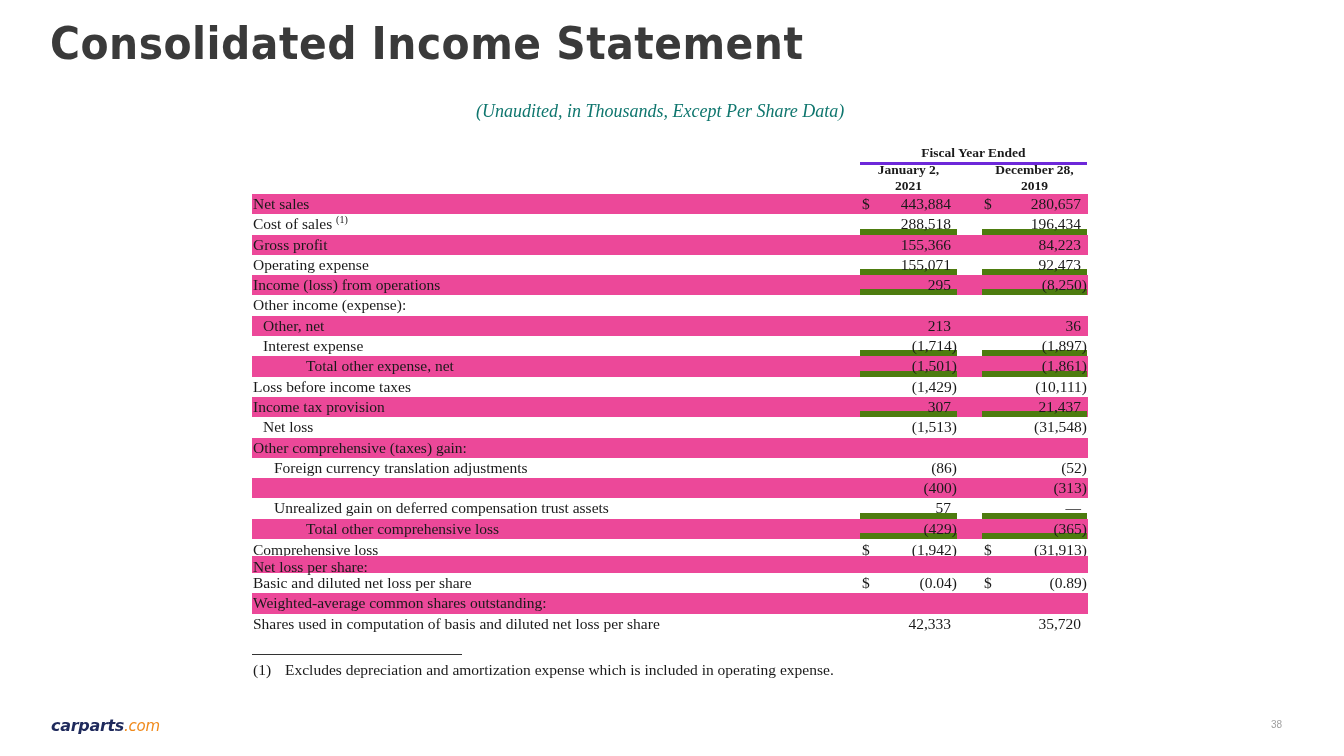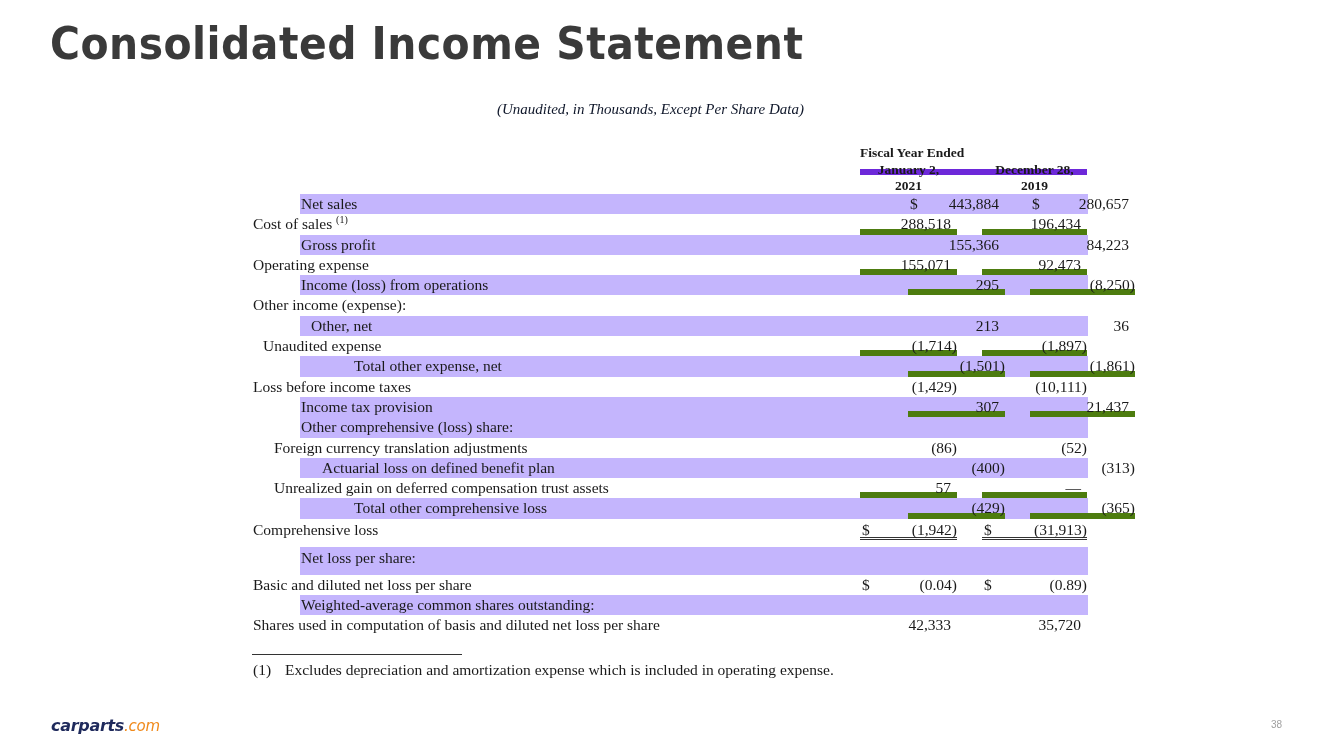--- a/index.html
+++ b/index.html
@@ -7,60 +7,59 @@
     width: 1344px; height: 756px; background: #ffffff; position: relative; overflow: hidden;
   }
   .title {
     position: absolute; left: 50px; top: 18px;
     font-family: "DejaVu Sans", sans-serif; font-weight: bold; font-size: 44px;
     color: #3a3a3a; letter-spacing: 0.5px; transform: scaleX(0.93); transform-origin: left top;
     white-space: nowrap;
   }
   .subtitle {
     position: absolute; left: 476px; top: 101px;
-    font-family: "Liberation Serif", serif; font-style: italic; font-size: 15px; color: #0f172a;
+    font-family: "Liberation Serif", serif; font-style: italic; font-size: 18px; color: #0f766e;
     white-space: nowrap;
-    margin-left: 21px;
   }
   .fy-header {
-    position: absolute; left: 860px; top: 145px; width: 227px; text-align: left;
+    position: absolute; left: 860px; top: 145px; width: 227px; text-align: center;
     font-family: "Liberation Serif", serif; font-weight: bold; font-size: 13.5px; color: #1a1a1a;
-    border-bottom: 6px solid #6d28d9; padding-bottom: 8px;
+    border-bottom: 3px solid #6d28d9; padding-bottom: 1px;
   }
   .col-head {
     position: absolute; top: 162px; text-align: center;
     font-family: "Liberation Serif", serif; font-weight: bold; font-size: 13.5px; line-height: 16px; color: #1a1a1a;
     border-bottom: 4px solid #22c55e;
   }
   .col-head.c1 { left: 860px; width: 97px; }
   .col-head.c2 { left: 982px; width: 105px; }
   .table {
     position: absolute; left: 252px; top: 194px; width: 836px;
     font-family: "Liberation Serif", serif; font-size: 15.5px; color: #1a1a1a;
   }
   .row {
     position: relative; height: 20.3px; line-height: 20.3px;
   }
-  .row.shade { background: #c4b5fd; margin-left: 48px; }
+  .row.shade { background: #ec4899; }
   .row .label { position: absolute; left: 1px; white-space: nowrap; }
   .row .label.i1 { left: 11px; }
   .row .label.i2 { left: 22px; }
   .row .label.i3 { left: 54px; }
   .row .label sup { font-size: 10px; vertical-align: 6px; line-height: 0; }
   .cell {
     position: absolute; top: 0; height: 20.3px; box-sizing: border-box;
   }
   .cell.c1 { left: 608px; width: 97px; }
   .cell.c2 { left: 730px; width: 105px; }
   .cell .dollar { position: absolute; left: 2px; }
   .cell .val { position: absolute; right: 0; }
   .cell .val.pos { right: 6px; text-align: center; }
   .cell.ul { border-bottom: 6px solid #4d7c0f; }
   .cell.dul { border-bottom: 3px double #333; }
-  .row.tall { height: 28px; line-height: 21.5px; }
+  .row.tall { height: 17px; line-height: 21.5px; }
   .footnote-rule {
     position: absolute; left: 252px; top: 654px; width: 210px; height: 1px; background: #333;
   }
   .footnote {
     position: absolute; left: 253px; top: 661px;
     font-family: "Liberation Serif", serif; font-size: 15.5px; color: #1a1a1a; white-space: nowrap;
   }
   .footnote .num { display: inline-block; width: 32px; }
   .logo {
     position: absolute; left: 51px; top: 716px;
@@ -152,21 +151,21 @@
     <span class="label i1">Other, net</span>
     <div class="cell c1">
         <span class="val pos">213</span>
       </div>
     <div class="cell c2">
         <span class="val pos">36</span>
       </div>
   </div>
 
   <div class="row">
-    <span class="label i1">Unaudited expense</span>
+    <span class="label i1">Interest expense</span>
     <div class="cell c1 ul">
         <span class="val">(1,714)</span>
       </div>
     <div class="cell c2 ul">
         <span class="val">(1,897)</span>
       </div>
   </div>
 
   <div class="row shade">
     <span class="label i3">Total other expense, net</span>
@@ -191,37 +190,45 @@
   <div class="row shade">
     <span class="label">Income tax provision</span>
     <div class="cell c1 ul">
         <span class="val pos">307</span>
       </div>
     <div class="cell c2 ul">
         <span class="val pos">21,437</span>
       </div>
   </div>
 
-
-  <div class="row shade">
-    <span class="label">Other comprehensive (loss) share:</span>
+  <div class="row">
+    <span class="label i1">Net loss</span>
+    <div class="cell c1">
+        <span class="val">(1,513)</span>
+      </div>
+    <div class="cell c2">
+        <span class="val">(31,548)</span>
+      </div>
+  </div>
+
+  <div class="row shade">
+    <span class="label">Other comprehensive (taxes) gain:</span>
   </div>
 
   <div class="row">
     <span class="label i2">Foreign currency translation adjustments</span>
     <div class="cell c1">
         <span class="val">(86)</span>
       </div>
     <div class="cell c2">
         <span class="val">(52)</span>
       </div>
   </div>
 
   <div class="row shade">
-    <span class="label i2">Actuarial loss on defined benefit plan</span>
     <div class="cell c1">
         <span class="val">(400)</span>
       </div>
     <div class="cell c2">
         <span class="val">(313)</span>
       </div>
   </div>
 
   <div class="row">
     <span class="label i2">Unrealized gain on deferred compensation trust assets</span>

